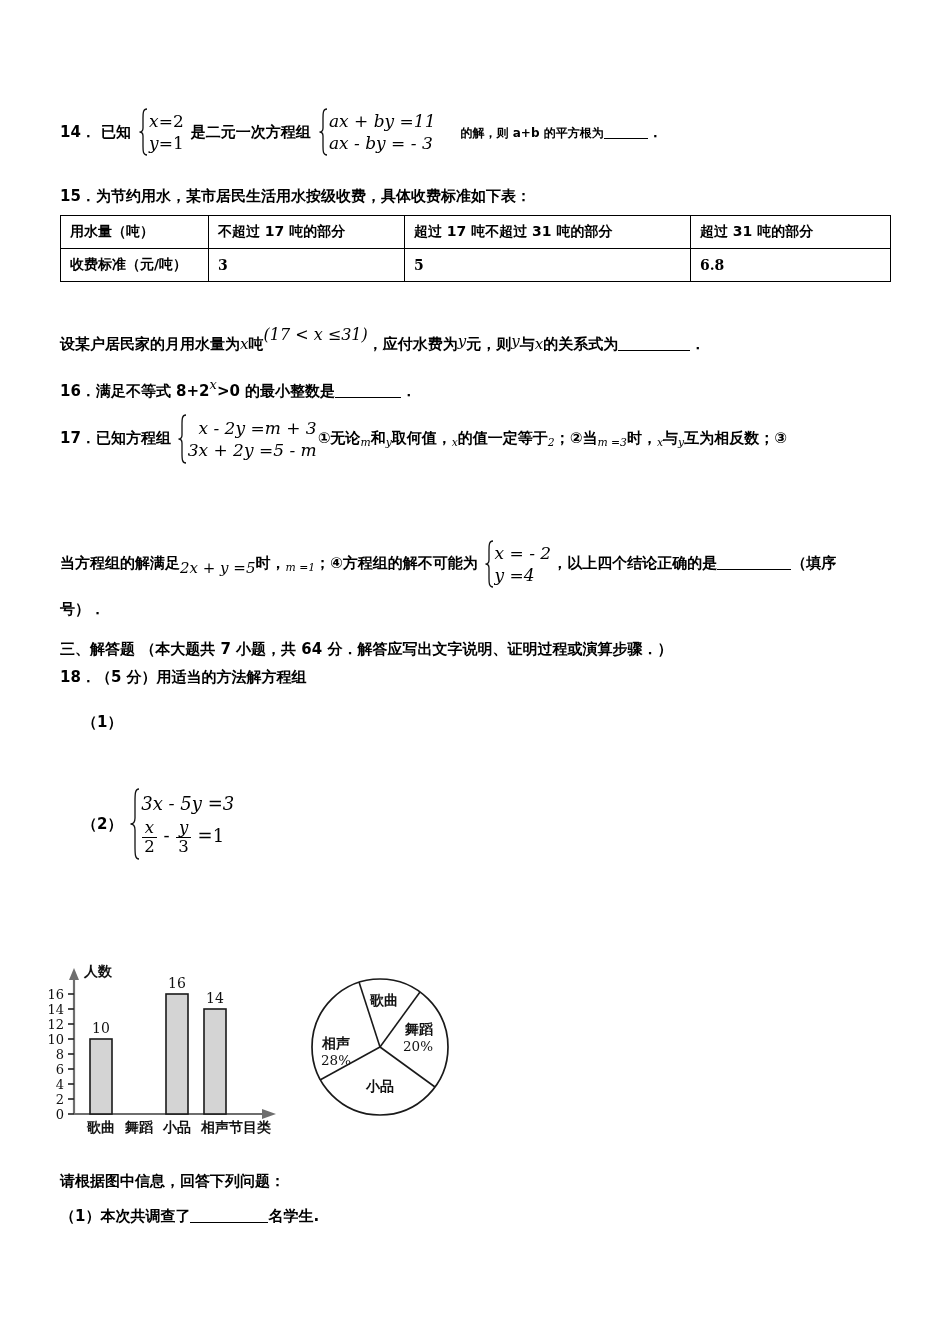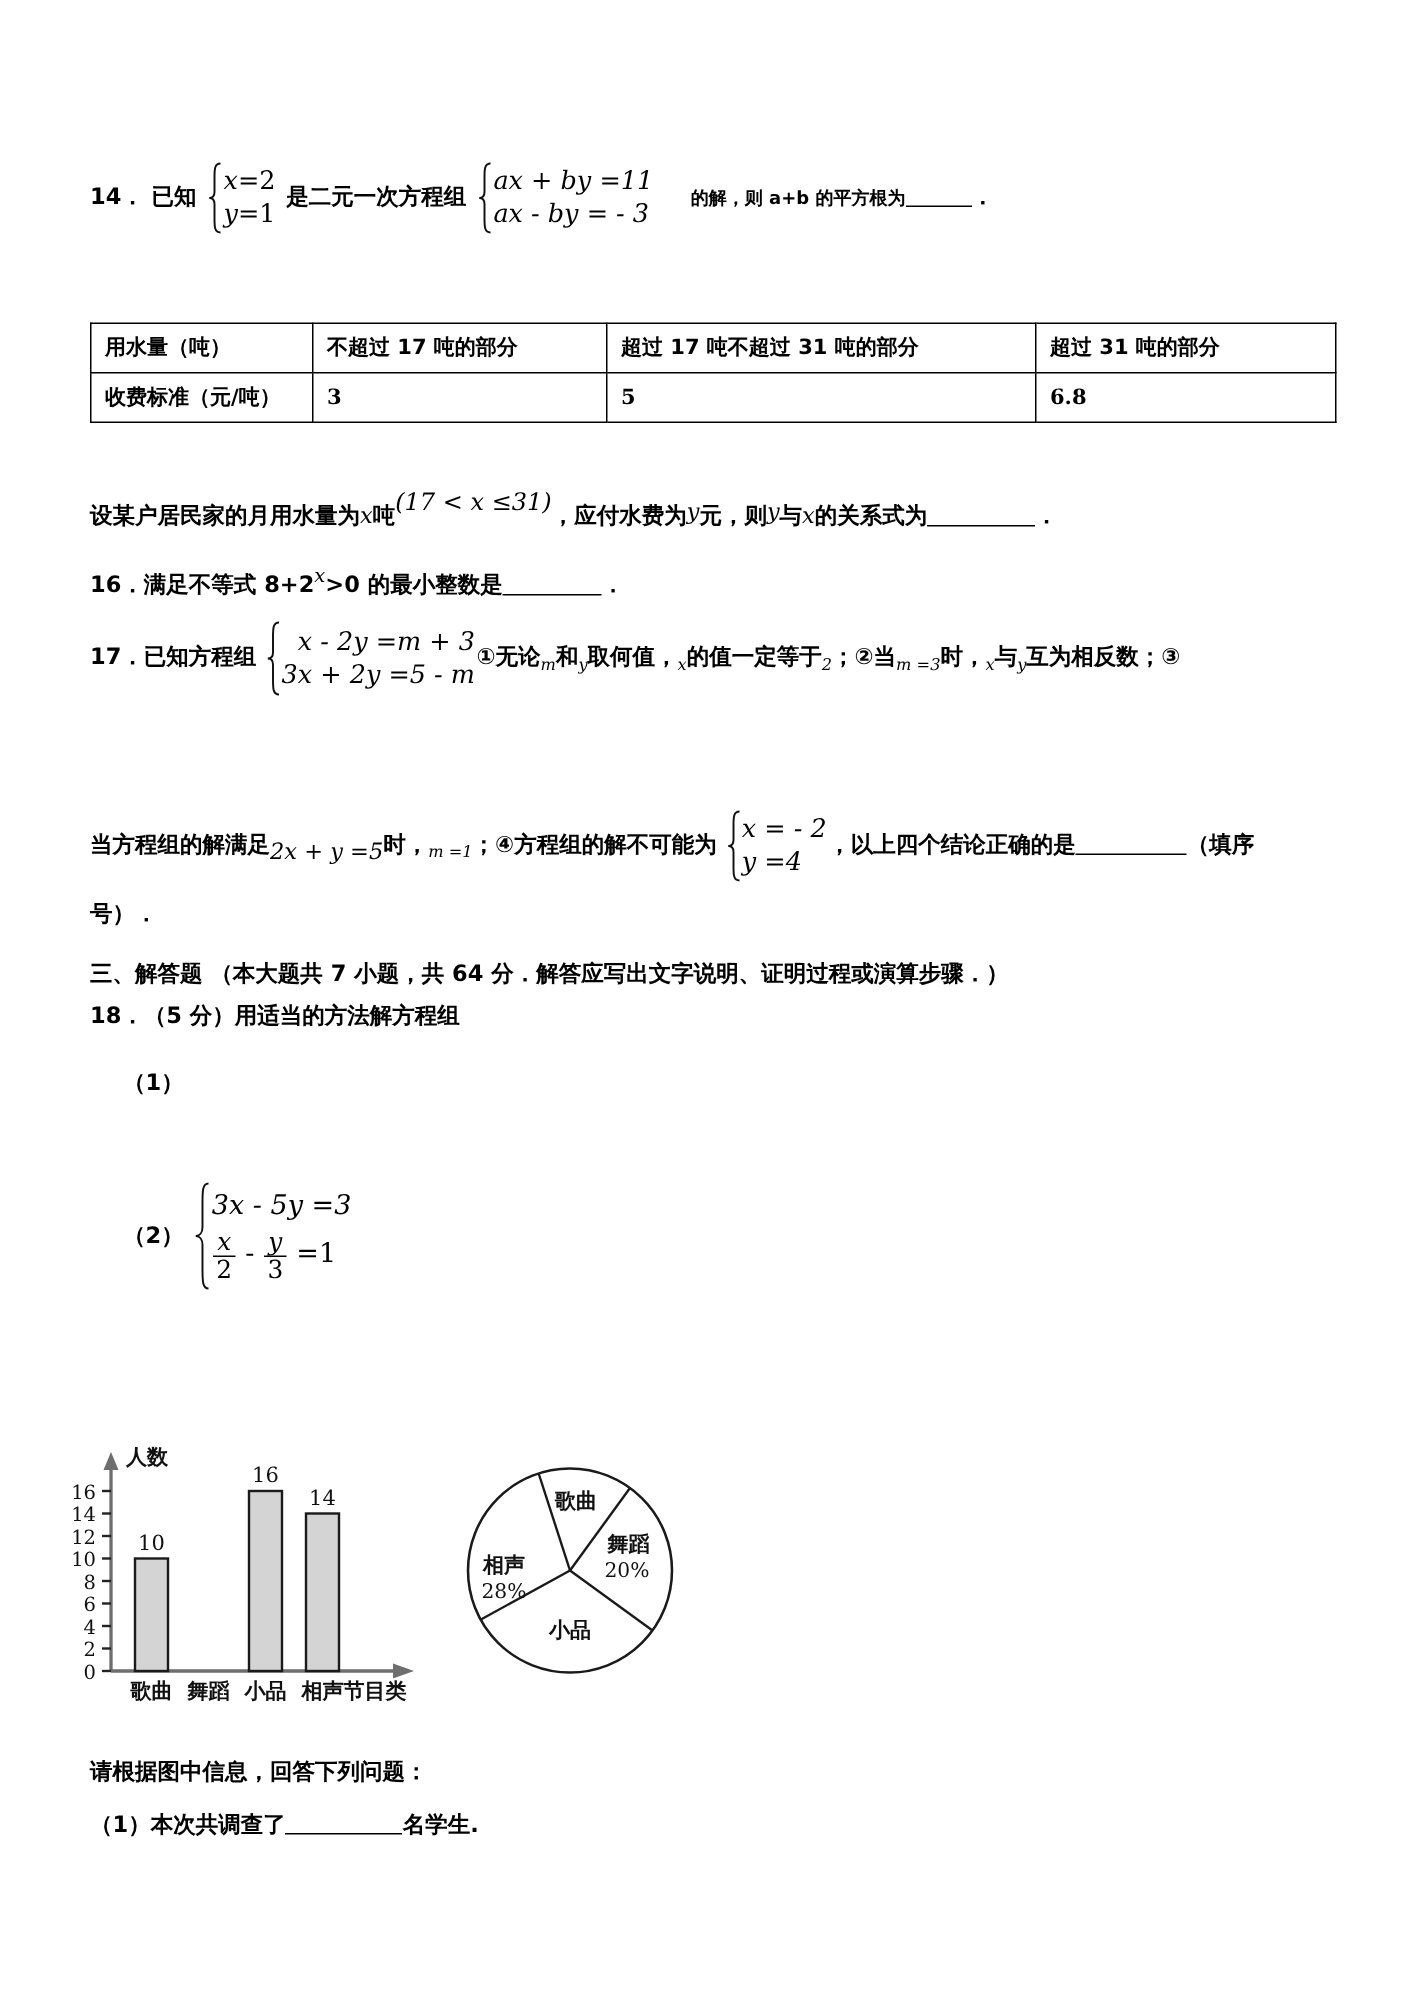--- a/index.html
+++ b/index.html
@@ -169,20 +169,23 @@
       </svg>
       <span class="rows">
         <div class="mathit">ax + by =11</div>
         <div class="mathit">ax - by = - 3</div>
       </span>
     </span>
 
     <span class="zh" style="font-size:12px;margin-left:18px;">的解，则 a+b 的平方根为</span><span class="blank" style="width:44px;"></span><span class="zh" style="font-size:15px;">．</span>
   </div>
 
+  <div class="blk zh" style="left:60px; top:187px; width:860px; font-size:15px;">
+    <span>15．</span><span>为节约用水，某市居民生活用水按级收费，具体收费标准如下表：</span>
+  </div>
 
   <table class="fee" style="left:60px; top:215px; width:830px;">
     <colgroup>
       <col style="width:148px">
       <col style="width:196px">
       <col style="width:286px">
       <col style="width:200px">
     </colgroup>
     <tbody>
       <tr>

